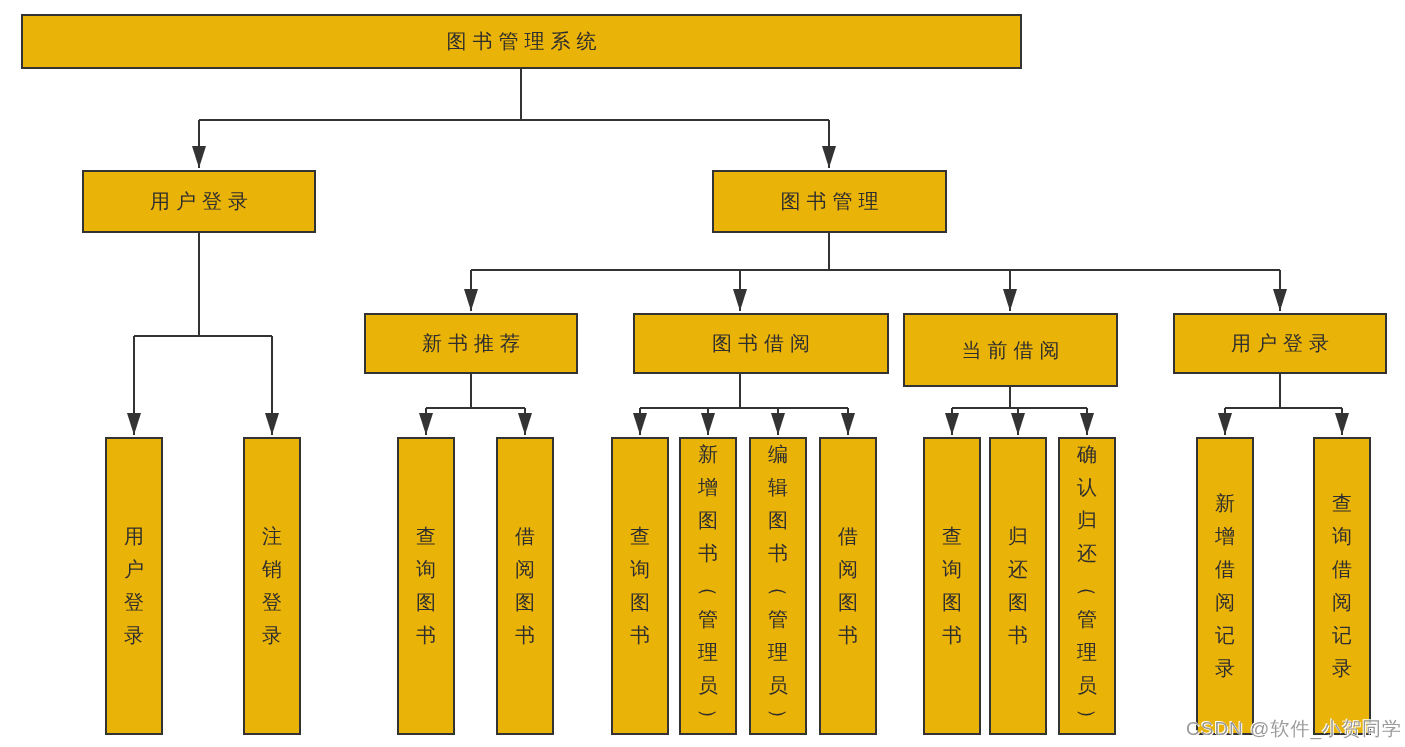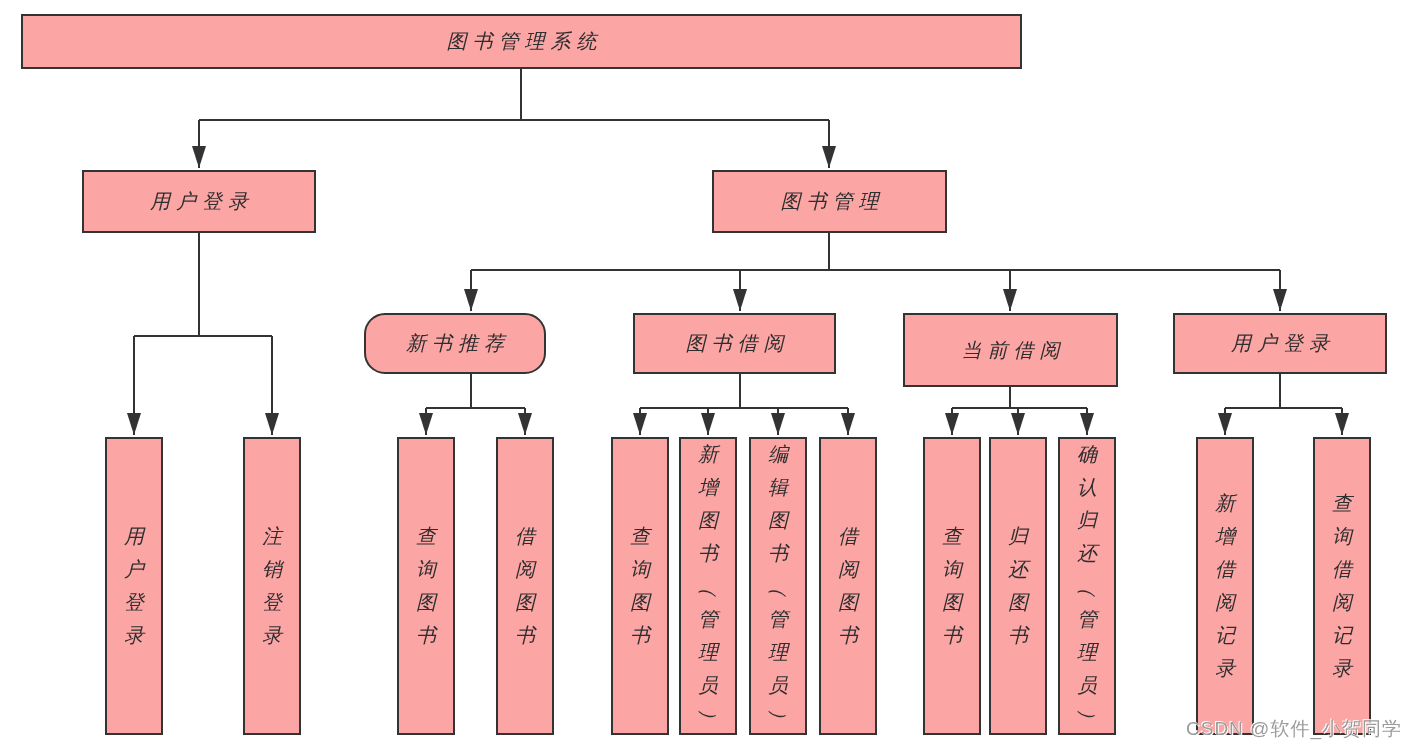--- a/index.html
+++ b/index.html
@@ -4,25 +4,24 @@
 <style>
   html, body { margin:0; padding:0; background:#ffffff; }
   body { font-family:"Liberation Sans","DejaVu Sans",sans-serif; }
   .canvas {
     position:relative; width:1405px; height:747px;
     background:#ffffff; overflow:hidden;
   }
   .connectors { position:absolute; left:0; top:0; z-index:1; }
   .node {
     position:absolute; z-index:2; box-sizing:border-box;
-    background:#fca5a5; border:2px solid #333333;
+    background:#eab308; border:2px solid #333333;
     display:flex; align-items:center; justify-content:center;
     color:#2e2e2e; font-size:20px; letter-spacing:6px; text-indent:6px;
     white-space:nowrap;
-    font-style:italic;
   }
   .vert {
     flex-direction:column; letter-spacing:0; text-indent:0; white-space:normal;
   }
   .vchar {
     display:block; width:100%; height:33px; line-height:33px;
     font-size:20px; text-align:center;
   }
   .vchar.rot { transform:rotate(90deg); }
   .watermark {
@@ -85,22 +84,22 @@
       <line x1="1225" y1="408" x2="1225" y2="435" marker-end="url(#arrow)"></line>
       <line x1="1342" y1="408" x2="1342" y2="435" marker-end="url(#arrow)"></line>
     </g>
   </svg>
 
   <div class="node" style="left:21px; top:14px; width:1001px; height:55px;">图书管理系统</div>
 
   <div class="node" style="left:82px; top:170px; width:234px; height:63px;">用户登录</div>
   <div class="node" style="left:712px; top:170px; width:235px; height:63px;">图书管理</div>
 
-  <div class="node" style="left:364px; top:313px; width:182px; height:61px;border-radius:21px;">新书推荐</div>
-  <div class="node" style="left:633px; top:313px; width:203px; height:61px;">图书借阅</div>
+  <div class="node" style="left:364px; top:313px; width:214px; height:61px;">新书推荐</div>
+  <div class="node" style="left:633px; top:313px; width:256px; height:61px;">图书借阅</div>
   <div class="node" style="left:903px; top:313px; width:215px; height:74px;">当前借阅</div>
   <div class="node" style="left:1173px; top:313px; width:214px; height:61px;">用户登录</div>
 
   <div class="node vert" style="left:105px; top:437px; width:58px; height:298px;">
       <span class="vchar">用</span>
       <span class="vchar">户</span>
       <span class="vchar">登</span>
       <span class="vchar">录</span>
     </div>
   <div class="node vert" style="left:243px; top:437px; width:58px; height:298px;">

